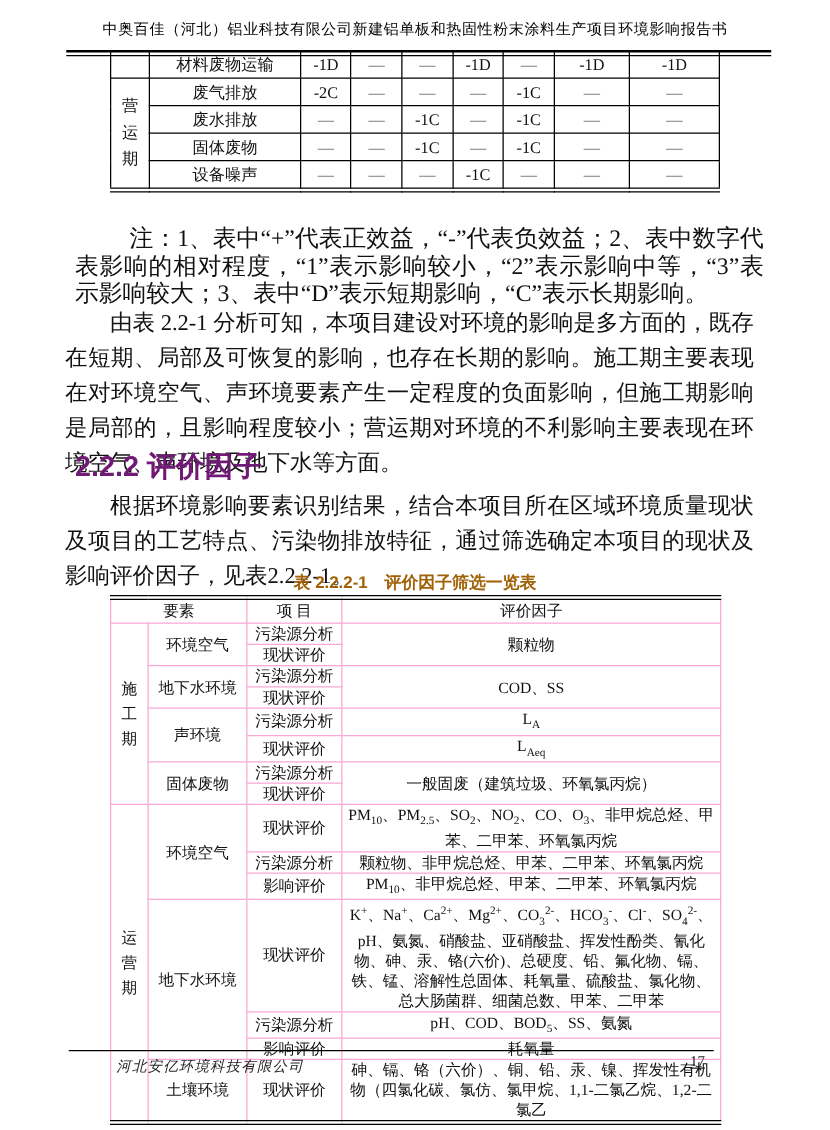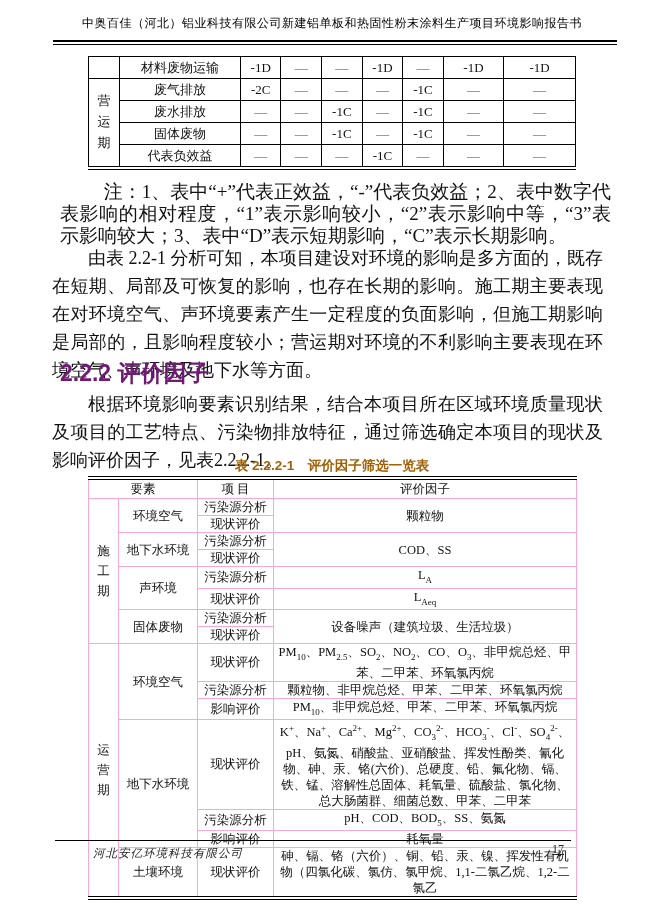--- a/index.html
+++ b/index.html
@@ -20,21 +20,21 @@
   }
   
   table { border-collapse:collapse; table-layout:fixed; }
   td { padding:0 2px; text-align:center; vertical-align:middle; }
   .vstack {
     display:inline-block; width:14px; word-break:break-all;
     line-height:1.6; 
   }
   
   .t1 {
-    position:absolute; top:56px; left:88px; width:488px;
+    position:absolute; top:40px; left:88px; width:488px;
     border:1px solid #000; border-bottom:4px double #000;
     font-size:13px;
   }
   .t1 td { border:1px solid #000; height:21px; }
   .t1 .dim { color:#666; }
   
   .note {
     position:absolute; top:162px; left:60px; width:551px;
     font-size:19px; line-height:22px; text-align:justify; text-indent:2.3em;
   }
@@ -136,21 +136,21 @@
       <td>固体废物</td>
       <td class="dim">—</td>
       <td class="dim">—</td>
       <td>-1C</td>
       <td class="dim">—</td>
       <td>-1C</td>
       <td class="dim">—</td>
       <td class="dim">—</td>
     </tr>
     <tr>
-      <td>代表负效益</td>
+      <td>设备噪声</td>
       <td class="dim">—</td>
       <td class="dim">—</td>
       <td class="dim">—</td>
       <td>-1C</td>
       <td class="dim">—</td>
       <td class="dim">—</td>
       <td class="dim">—</td>
     </tr>
   </tbody>
     </table>
@@ -201,21 +201,21 @@
       <td>污染源分析</td>
       <td>L<sub>A</sub></td>
     </tr>
     <tr>
       <td>现状评价</td>
       <td>L<sub>Aeq</sub></td>
     </tr>
     <tr>
       <td rowspan="2">固体废物</td>
       <td>污染源分析</td>
-      <td rowspan="2">设备噪声（建筑垃圾、生活垃圾）</td>
+      <td rowspan="2">一般固废（建筑垃圾、环氧氯丙烷）</td>
     </tr>
     <tr>
       <td>现状评价</td>
     </tr>
 
     <tr>
       <td rowspan="7"><span class="vstack">运营期</span></td>
       <td rowspan="3">环境空气</td>
       <td>现状评价</td>
       <td>PM<sub>10</sub>、PM<sub>2.5</sub>、SO<sub>2</sub>、NO<sub>2</sub>、CO、O<sub>3</sub>、非甲烷总烃、甲苯、二甲苯、环氧氯丙烷</td>

